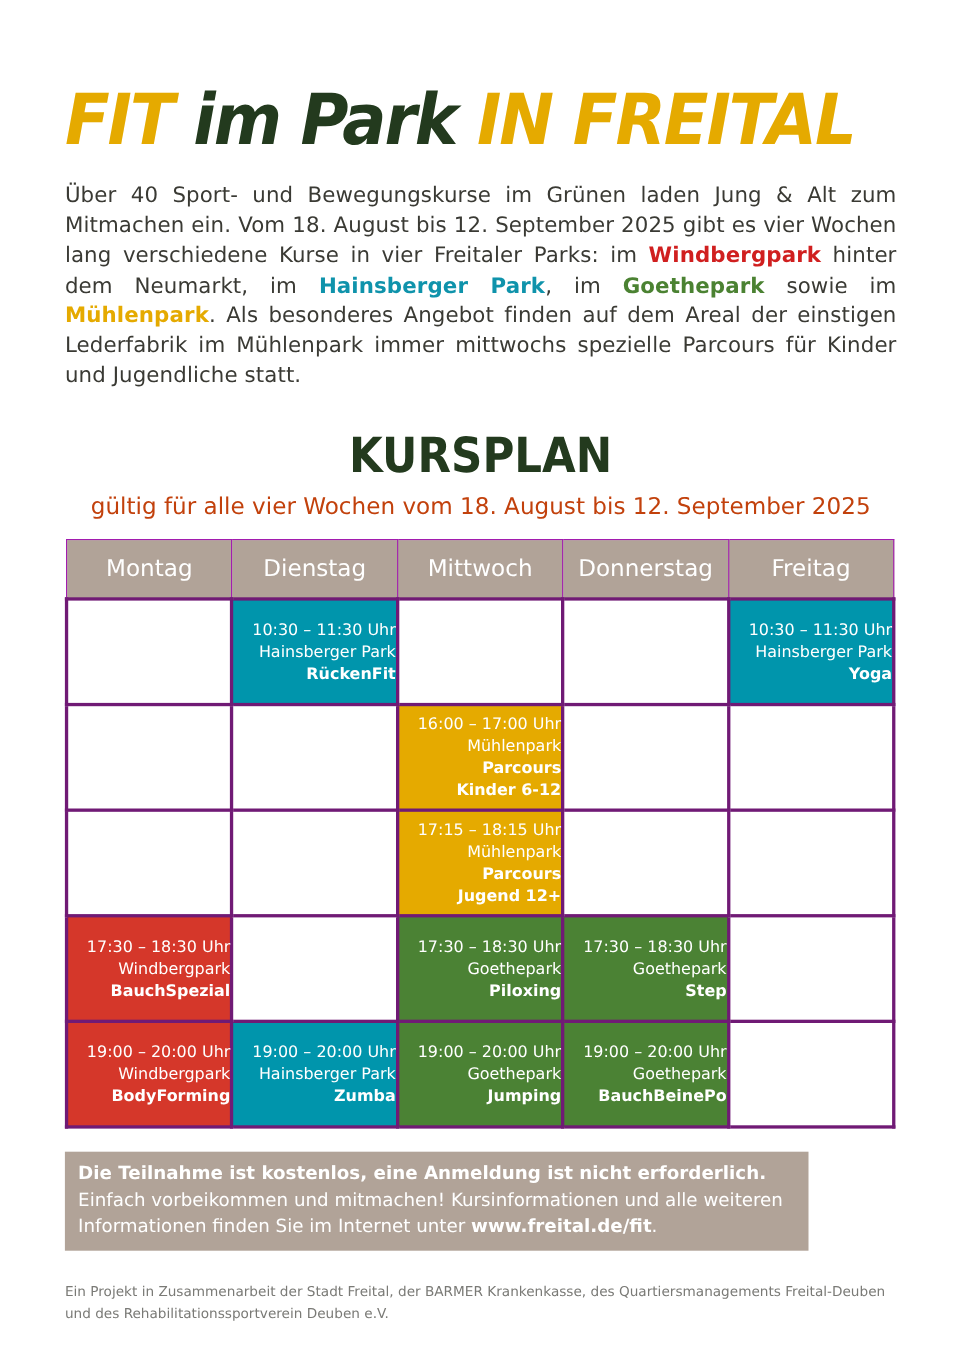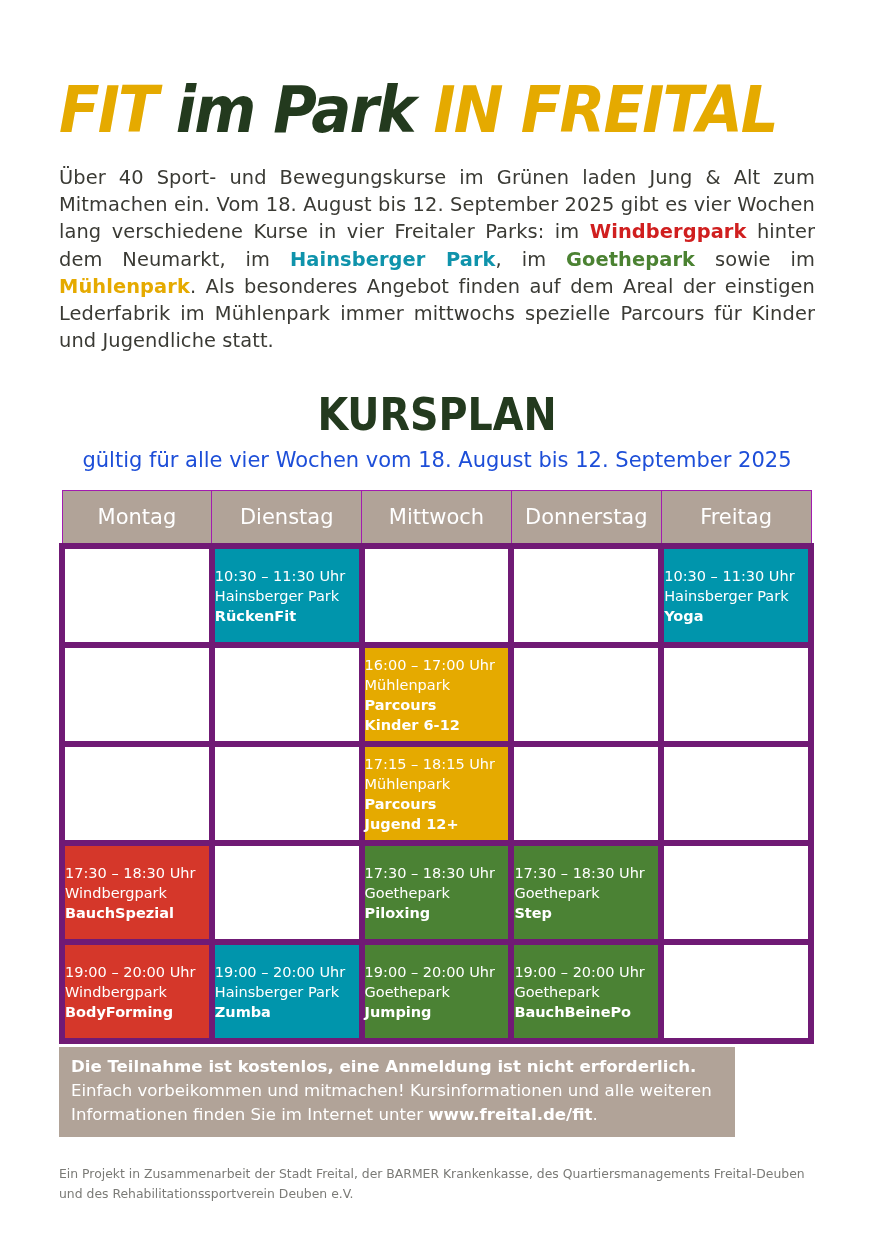--- a/index.html
+++ b/index.html
@@ -17,26 +17,26 @@
            color:#3a3a34; text-align:justify; letter-spacing:0.1px;
            font-family:"DejaVu Sans","Liberation Sans",sans-serif; font-weight:normal; }
   .intro .c-red { color:#d01f1f; font-weight:bold; }
   .intro .c-blue { color:#0f93ab; font-weight:bold; }
   .intro .c-green { color:#4b8232; font-weight:bold; }
   .intro .c-yellow { color:#e5aa00; font-weight:bold; }
 
   .kursplan { position:absolute; left:0; top:390px; width:756px; text-align:center;
               font-family:"DejaVu Sans","Liberation Sans",sans-serif; font-weight:bold; font-size:44px; line-height:50px; color:#233a1e; transform:scaleX(0.9); }
   .subtitle { position:absolute; left:0; top:446px; width:756px; text-align:center;
-              font-size:21px; line-height:28px; color:#1d4ed8; font-family:"DejaVu Sans","Liberation Sans",sans-serif; }
+              font-size:21px; line-height:28px; color:#c2410c; font-family:"DejaVu Sans","Liberation Sans",sans-serif; }
 
   table.schedule { position:absolute; left:0; top:490px; width:755px; border-collapse:collapse; table-layout:fixed; }
   table.schedule th { background:#b1a398; color:#ffffff; font-weight:normal; font-size:21px; height:52px;
                       border:1px solid #a21caf; padding:0; font-family:"DejaVu Sans","Liberation Sans",sans-serif; }
-  table.schedule td { height:93px; border:6px solid #701a75; padding:0; text-align:left; vertical-align:middle;
+  table.schedule td { height:93px; border:3px solid #701a75; padding:0; text-align:right; vertical-align:middle;
                       color:#ffffff; font-size:14.5px; line-height:20px; font-family:"DejaVu Sans","Liberation Sans",sans-serif; }
   table.schedule td.blue { background:#0095ac; }
   table.schedule td.yellow { background:#e5aa00; }
   table.schedule td.red { background:#d5372a; }
   table.schedule td.green { background:#4b8234; }
   td .t, td .l { display:block; }
   td .n { display:block; font-weight:bold; }
 
   .notice { position:absolute; left:0; top:1047px; width:676px; height:90px; background:#b1a398; color:#ffffff;
             box-sizing:border-box; padding:8px 12px 0 12px; font-size:16.6px; line-height:24px;

